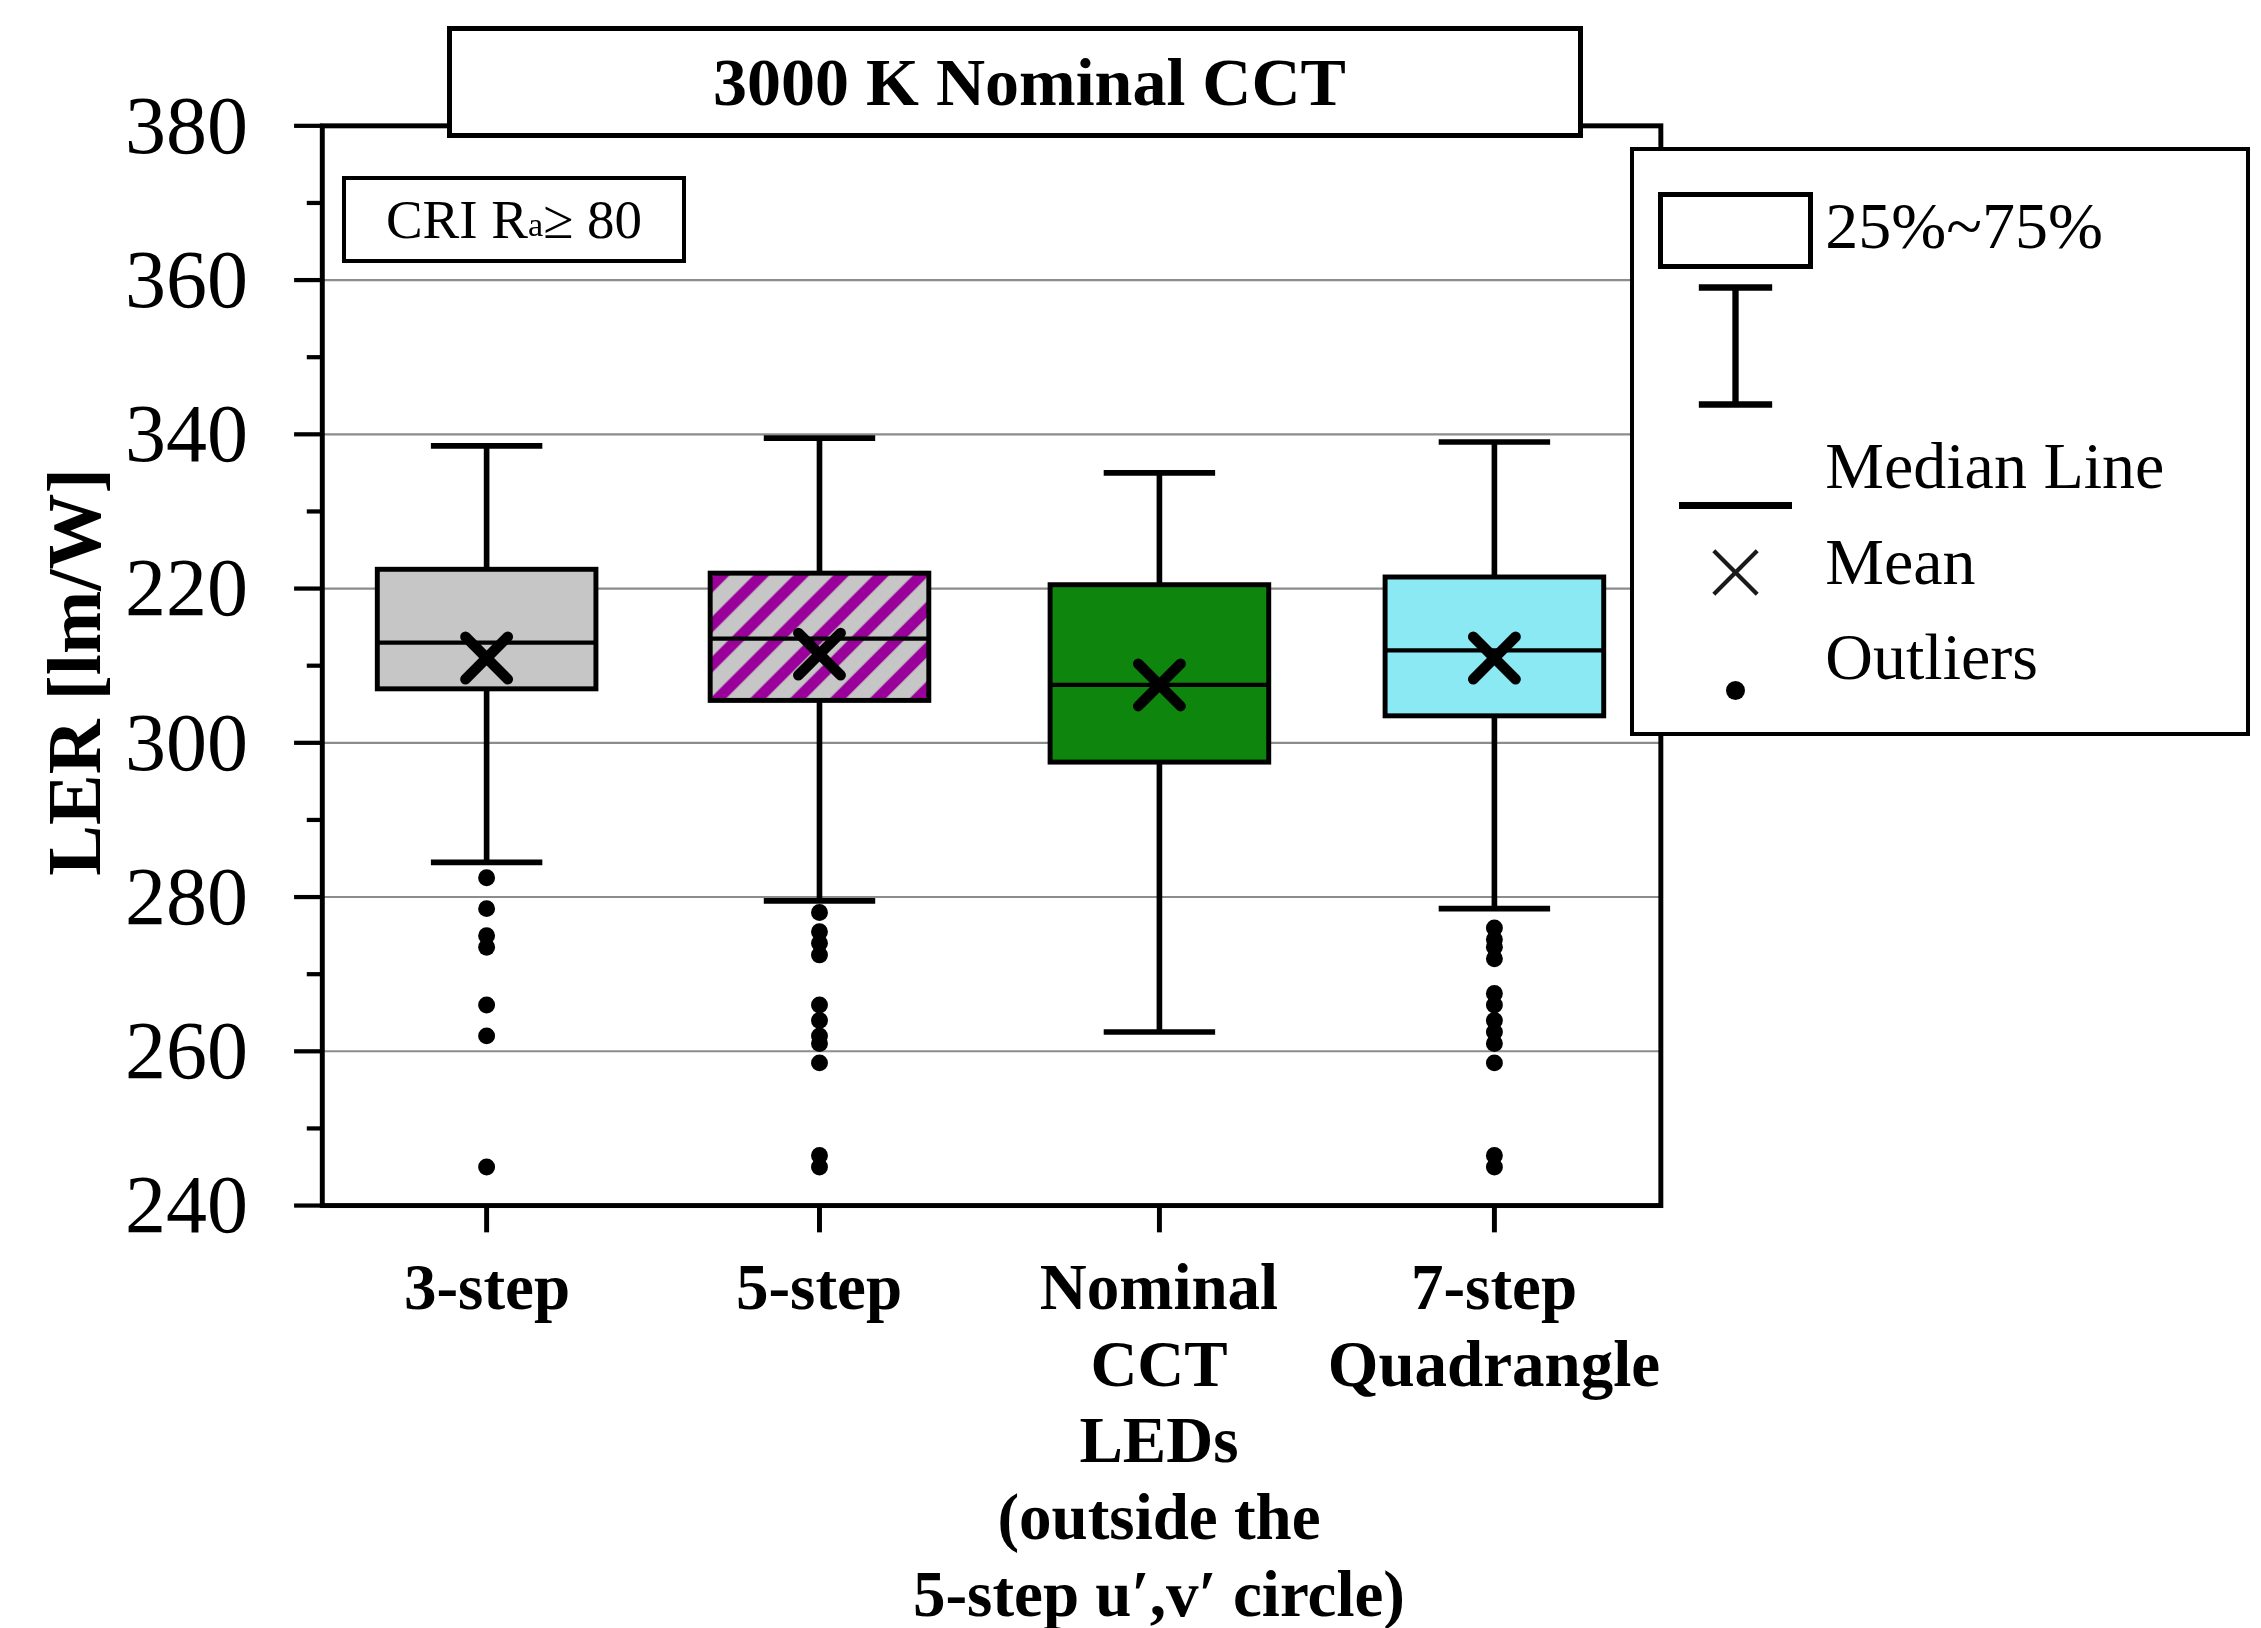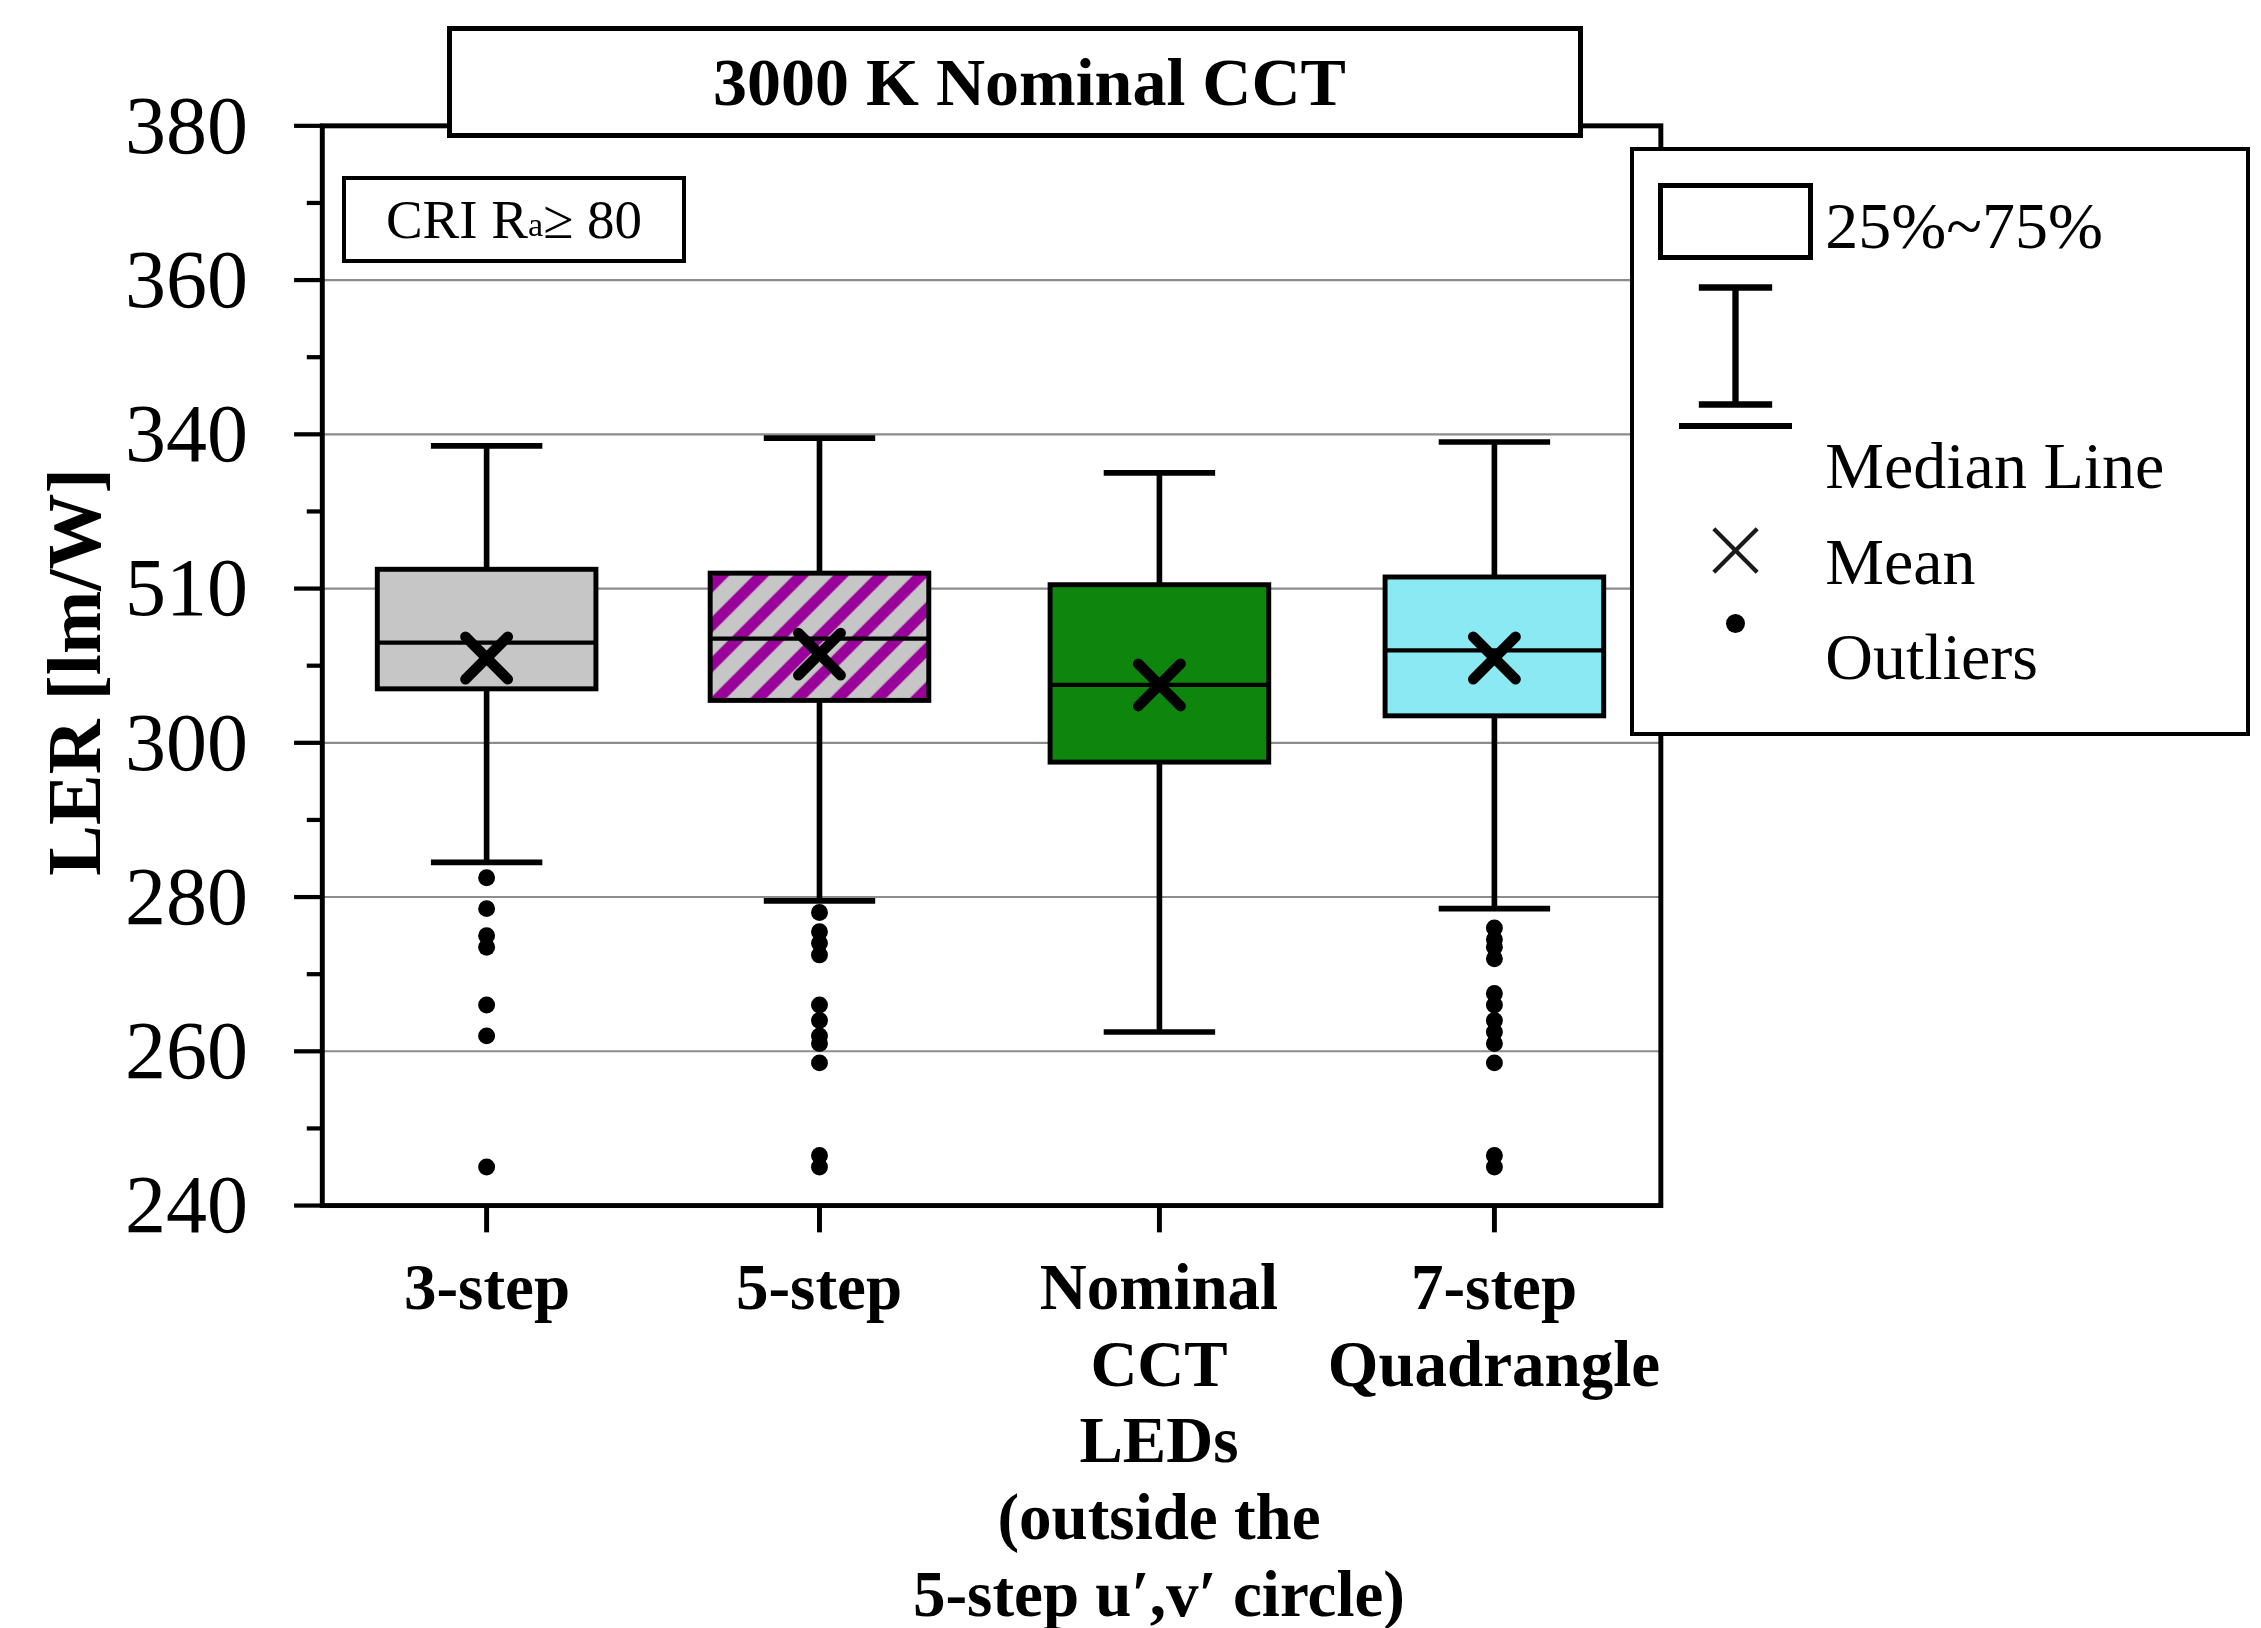--- a/index.html
+++ b/index.html
@@ -33,21 +33,21 @@
     position:absolute;left:-420px;top:626px;width:987px;height:92px;
     transform:rotate(-90deg);transform-origin:center center;
     text-align:center;font-weight:bold;font-size:76px;line-height:92px;z-index:1;
   }
   #legend{
     position:absolute;left:1630px;top:147px;width:620px;height:589px;
     background:#fff;border:4.2px solid #000;z-index:6;box-sizing:border-box;
     display:flex;flex-direction:column;justify-content:center;gap:10px;
     padding:7px 8.5px 7px 11.3px;
   }
-  .legend-row{display:flex;align-items:flex-start;}
+  .legend-row{display:flex;align-items:flex-end;}
   .legend-sym{flex:0 0 180px;display:flex;align-items:center;justify-content:center;}
   .legend-label{flex:1;font-size:66px;line-height:1.3;}
   .lg-box{width:145px;height:67px;border:5px solid #000;background:#fff;}
   .lg-line{width:113px;height:6.3px;background:#000;}
   .lg-dot{width:19px;height:19px;border-radius:50%;background:#000;}
 </style>
 </head>
 <body>
 
 <div id="root">
@@ -143,21 +143,21 @@
       <line x1="2089" y1="902.5642857142857" x2="2149" y2="962.5642857142857" stroke="#000000" stroke-width="15" stroke-linecap="round"></line>
       <line x1="2089" y1="962.5642857142857" x2="2149" y2="902.5642857142857" stroke="#000000" stroke-width="15" stroke-linecap="round"></line>
       <rect x="457" y="178" width="1898" height="1531" fill="none" stroke="#000000" stroke-width="7"></rect>
     </svg>
 
   <div id="labels-layer">
       <div class="ytick-label" style="left: 125px; top: 1164px;">240</div>
       <div class="ytick-label" style="left: 125px; top: 1010px;">260</div>
       <div class="ytick-label" style="left: 125px; top: 856px;">280</div>
       <div class="ytick-label" style="left: 125px; top: 702px;">300</div>
-      <div class="ytick-label" style="left: 125px; top: 547px;">510</div>
+      <div class="ytick-label" style="left: 125px; top: 547px;">220</div>
       <div class="ytick-label" style="left: 125px; top: 393px;">340</div>
       <div class="ytick-label" style="left: 125px; top: 239px;">360</div>
       <div class="ytick-label" style="left: 125px; top: 85px;">380</div>
       <div class="cat-label" style="left: 205px; top: 1249px; width: 564px;">3-step</div>
       <div class="cat-label" style="left: 537px; top: 1249px; width: 564px;">5-step</div>
       <div class="cat-label" style="left: 877px; top: 1249px; width: 564px;">Nominal<br>CCT<br>LEDs<br>(outside the<br>5-step u′,v′ circle)</div>
       <div class="cat-label" style="left: 1212px; top: 1249px; width: 564px;">7-step<br>Quadrangle</div>
     </div>
 
   <div id="ylabel">LER [lm/W]</div>

